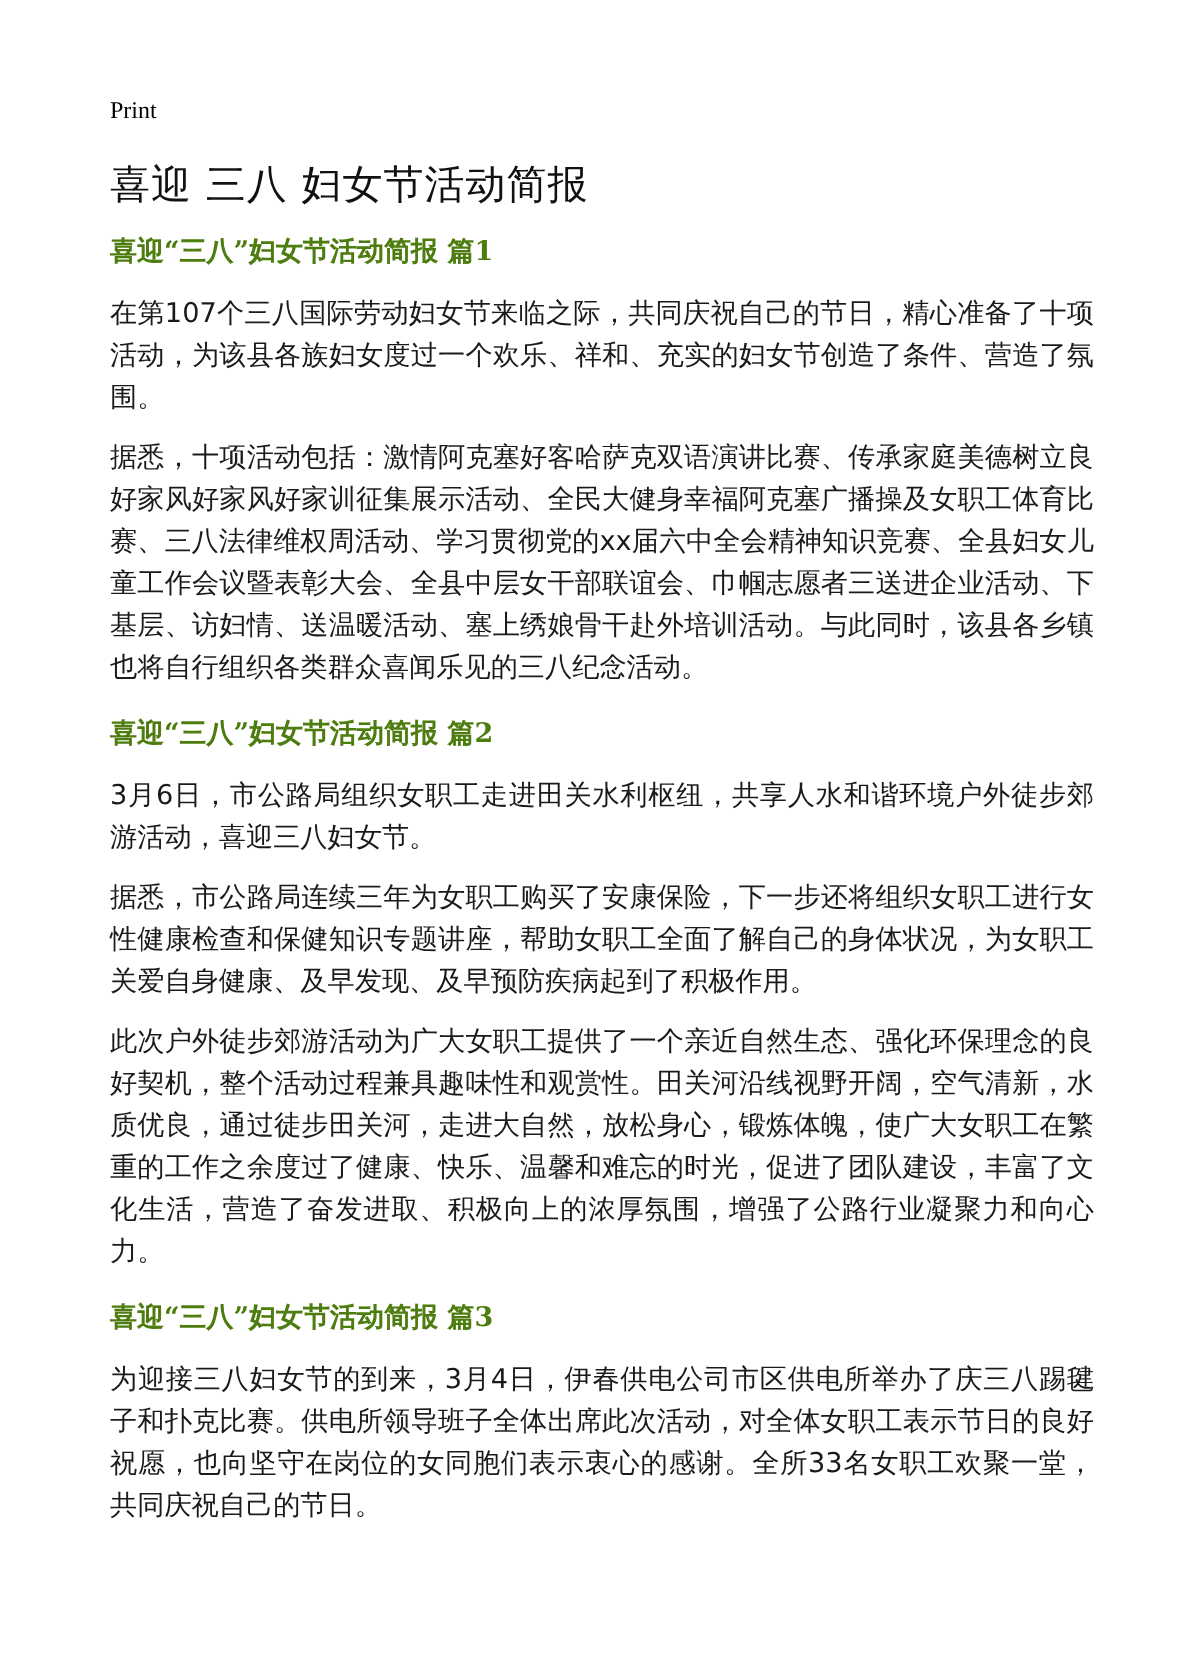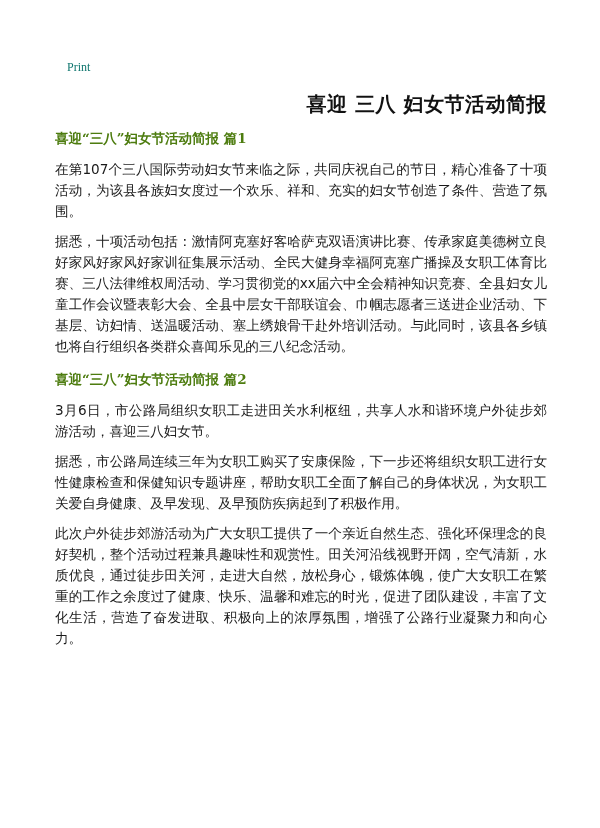--- a/index.html
+++ b/index.html
@@ -17,29 +17,29 @@
     }
     .page {
       position: absolute;
       left: 55px;
       top: 44px;
       width: 492px;
     }
     .print-label {
       font-family: "Liberation Serif", "DejaVu Serif", serif;
       font-size: 12px;
-      color: #0f766e;
+      color: #000000;
       height: 22px;
       line-height: 22px;
-      margin: 12px;
+      margin: 0;
     }
     .doc-title {
-      text-align: right;
+      text-align: left;
       font-size: 20px;
-      font-weight: bold;
+      font-weight: normal;
       letter-spacing: 0.5px;
       margin: 12px 0 0 0;
       line-height: 28px;
       color: #111;
     }
     .doc-subtitle {
       font-size: 13.5px;
       margin: 8px 0 0 0;
       line-height: 22px;
       color: #222;
@@ -77,13 +77,17 @@
     <p class="para">据悉，十项活动包括：激情阿克塞好客哈萨克双语演讲比赛、传承家庭美德树立良好家风好家风好家训征集展示活动、全民大健身幸福阿克塞广播操及女职工体育比赛、三八法律维权周活动、学习贯彻党的xx届六中全会精神知识竞赛、全县妇女儿童工作会议暨表彰大会、全县中层女干部联谊会、巾帼志愿者三送进企业活动、下基层、访妇情、送温暖活动、塞上绣娘骨干赴外培训活动。与此同时，该县各乡镇也将自行组织各类群众喜闻乐见的三八纪念活动。</p>
   </section>
 
   <section>
     <h2 class="section-heading">喜迎“三八”妇女节活动简报 篇2</h2>
     <p class="para">3月6日，市公路局组织女职工走进田关水利枢纽，共享人水和谐环境户外徒步郊游活动，喜迎三八妇女节。</p>
     <p class="para">据悉，市公路局连续三年为女职工购买了安康保险，下一步还将组织女职工进行女性健康检查和保健知识专题讲座，帮助女职工全面了解自己的身体状况，为女职工关爱自身健康、及早发现、及早预防疾病起到了积极作用。</p>
     <p class="para">此次户外徒步郊游活动为广大女职工提供了一个亲近自然生态、强化环保理念的良好契机，整个活动过程兼具趣味性和观赏性。田关河沿线视野开阔，空气清新，水质优良，通过徒步田关河，走进大自然，放松身心，锻炼体魄，使广大女职工在繁重的工作之余度过了健康、快乐、温馨和难忘的时光，促进了团队建设，丰富了文化生活，营造了奋发进取、积极向上的浓厚氛围，增强了公路行业凝聚力和向心力。</p>
   </section>
 
+  <section>
+    <h2 class="section-heading">喜迎“三八”妇女节活动简报 篇3</h2>
+    <p class="para">为迎接三八妇女节的到来，3月4日，伊春供电公司市区供电所举办了庆三八踢毽子和扑克比赛。供电所领导班子全体出席此次活动，对全体女职工表示节日的良好祝愿，也向坚守在岗位的女同胞们表示衷心的感谢。全所33名女职工欢聚一堂，共同庆祝自己的节日。</p>
+  </section>
 </div>
 
 </body></html>

